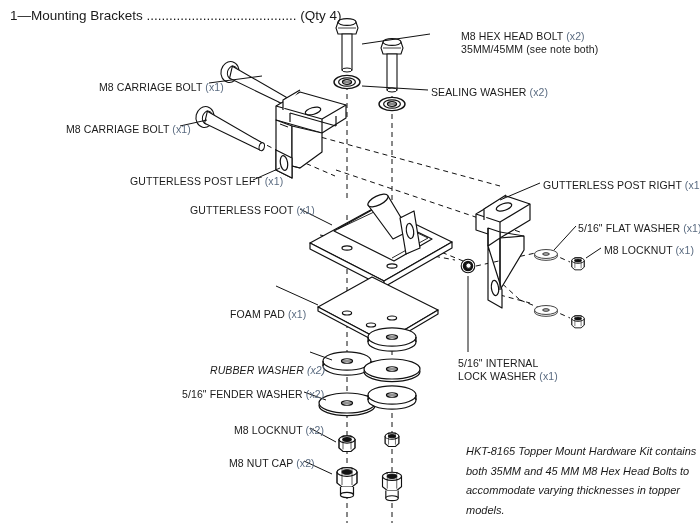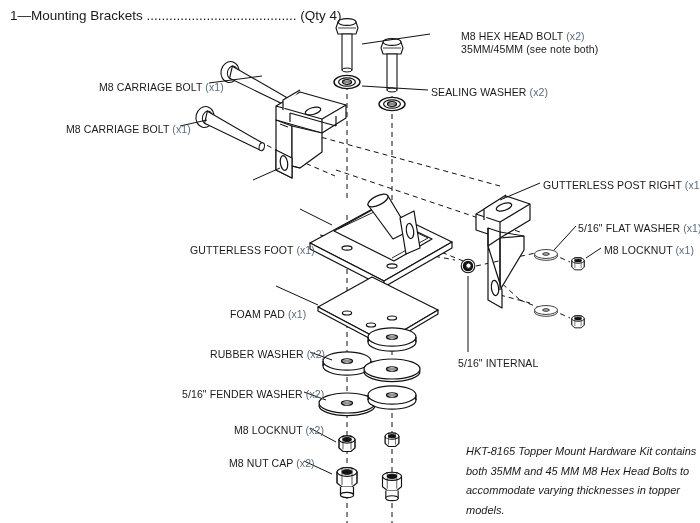--- a/index.html
+++ b/index.html
@@ -279,29 +279,31 @@
 
   <div class="lbl" style="left:99px;  top:81px;"><span>M8 CARRIAGE BOLT <span class="q" style="color:#5a6b80">(x1)</span></span></div>
   <div class="lbl" style="left:66px;  top:123px;"><span>M8 CARRIAGE BOLT <span class="q" style="color:#5a6b80">(x1)</span></span></div>
 
   <div class="lbl two" style="left:434px; top:30px; width:180px;margin-left:27px;">
     <div>M8 HEX HEAD BOLT <span class="q" style="color:#5a6b80">(x2)</span></div>
     <div>35MM/45MM (see note both)</div>
   </div>
 
   <div class="lbl" style="left:431px; top:86px;"><span>SEALING WASHER <span class="q" style="color:#5a6b80">(x2)</span></span></div>
+  <div class="lbl" style="left:130px; top:175px;"><span>GUTTERLESS POST LEFT <span class="q" style="color:#5a6b80">(x1)</span></span></div>
   <div class="lbl" style="left:543px; top:179px;"><span>GUTTERLESS POST RIGHT <span class="q" style="color:#5a6b80">(x1)</span></span></div>
-  <div class="lbl" style="left:190px; top:204px;margin-top:40px;"><span>GUTTERLESS FOOT <span class="q" style="color:#5a6b80">(x1)</span></span></div>
+  <div class="lbl" style="left:190px; top:204px;"><span>GUTTERLESS FOOT <span class="q" style="color:#5a6b80">(x1)</span></span></div>
   <div class="lbl" style="left:578px; top:222px;"><span>5/16" FLAT WASHER <span class="q" style="color:#5a6b80">(x1)</span></span></div>
   <div class="lbl" style="left:604px; top:244px;"><span>M8 LOCKNUT <span class="q" style="color:#5a6b80">(x1)</span></span></div>
   <div class="lbl" style="left:230px; top:281px;margin-top:27px;"><span>FOAM PAD <span class="q" style="color:#5a6b80">(x1)</span></span></div>
-  <div class="lbl" style="left:210px; top:348px;"><span>RUBBER WASHER <span class="q" style="color:#5a6b80">(x2)</span></span></div>
+  <div class="lbl" style="left:210px; top:364px;font-style:italic;"><span>RUBBER WASHER <span class="q" style="color:#5a6b80">(x2)</span></span></div>
 
   <div class="lbl two" style="left:458px; top:357px; width:120px;">
     <div>5/16" INTERNAL</div>
+    <div>LOCK WASHER <span class="q" style="color:#5a6b80">(x1)</span></div>
   </div>
 
   <div class="lbl" style="left:182px; top:388px;"><span>5/16" FENDER WASHER <span class="q" style="color:#5a6b80">(x2)</span></span></div>
   <div class="lbl" style="left:234px; top:424px;"><span>M8 LOCKNUT <span class="q" style="color:#5a6b80">(x2)</span></span></div>
   <div class="lbl" style="left:229px; top:457px;"><span>M8 NUT CAP <span class="q" style="color:#5a6b80">(x2)</span></span></div>
 
   <div id="note">HKT-8165 Topper Mount Hardware Kit contains both 35MM and 45 MM M8 Hex Head Bolts to accommodate varying thicknesses in topper models.</div>
 </div>
 
 </body></html>

